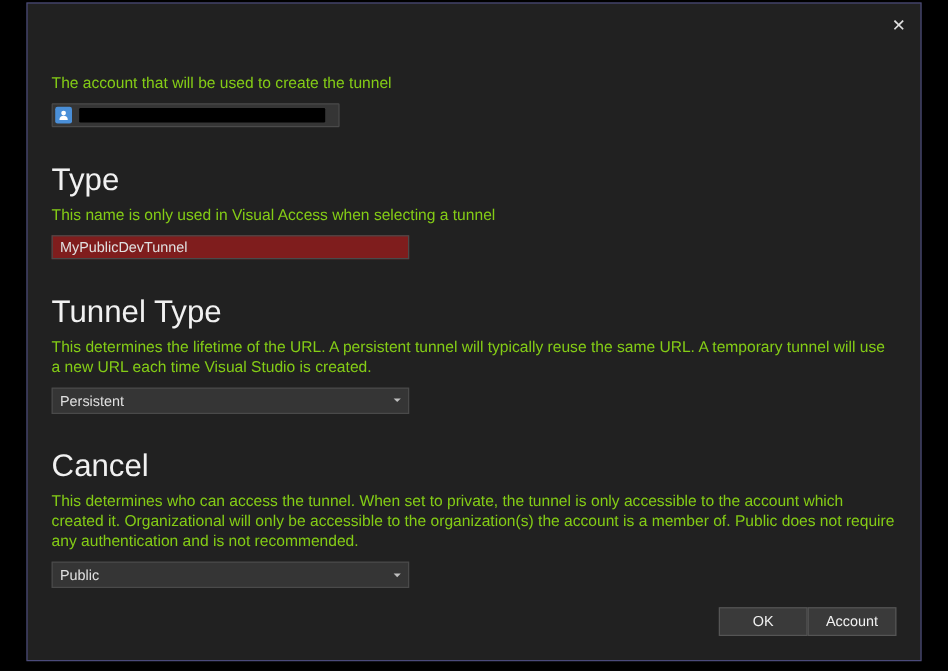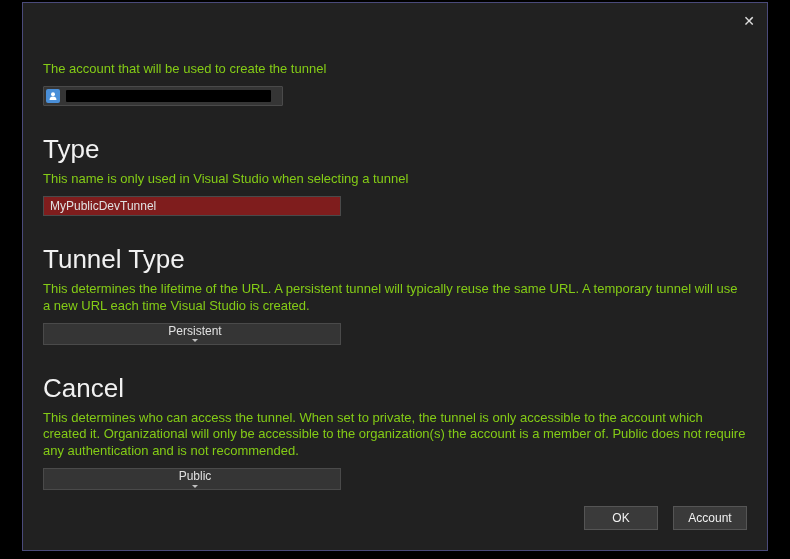--- a/index.html
+++ b/index.html
@@ -94,21 +94,20 @@
     .select-box {
       width: 298px;
       height: 22px;
       background: #353535;
       border: 1px solid #4a4a4a;
       display: flex;
       align-items: center;
       justify-content: space-between;
       padding-left: 6px;
       cursor: pointer;
-      flex-direction: column;
     }
     .select-text {
       font-size: 12px;
       color: #e0e0e0;
     }
     .select-arrow-box {
       width: 18px;
       height: 100%;
       display: flex;
       align-items: center;
@@ -120,21 +119,21 @@
       height: 0;
       border-left: 3px solid transparent;
       border-right: 3px solid transparent;
       border-top: 3px solid #c0c0c0;
     }
     .button-row {
       position: absolute;
       bottom: 20px;
       right: 20px;
       display: flex;
-      gap: 15px;
+      gap: 0;
     }
     .btn {
       min-width: 74px;
       height: 24px;
       background: #3a3a3a;
       border: 1px solid #555;
       color: #f1f1f1;
       font-size: 12px;
       display: flex;
       align-items: center;
@@ -161,21 +160,21 @@
               <circle cx="5" cy="3.2" r="2" fill="#fff"></circle>
               <path d="M1.5 9 C1.5 6.5 3 5.5 5 5.5 C7 5.5 8.5 6.5 8.5 9 Z" fill="#fff"></path>
             </svg>
         </div>
         <div class="account-redact"></div>
       </div>
     </div>
 
     <div class="section">
       <h2>Type</h2>
-      <div class="desc">This name is only used in Visual Studio when selecting a tunnel</div>
+      <div class="desc">This name is only used in Visual Access when selecting a tunnel</div>
       <input type="text" class="text-input" value="MyPublicDevTunnel" style="">
     </div>
 
     <div class="section">
       <h2>Tunnel Type</h2>
       <div class="desc">This determines the lifetime of the URL. A persistent tunnel will typically reuse the same URL. A temporary tunnel will use a new URL each time Visual Studio is created.</div>
       <div class="select-box">
         <span class="select-text">Persistent</span>
         <div class="select-arrow-box">
             <div class="select-arrow"></div>

